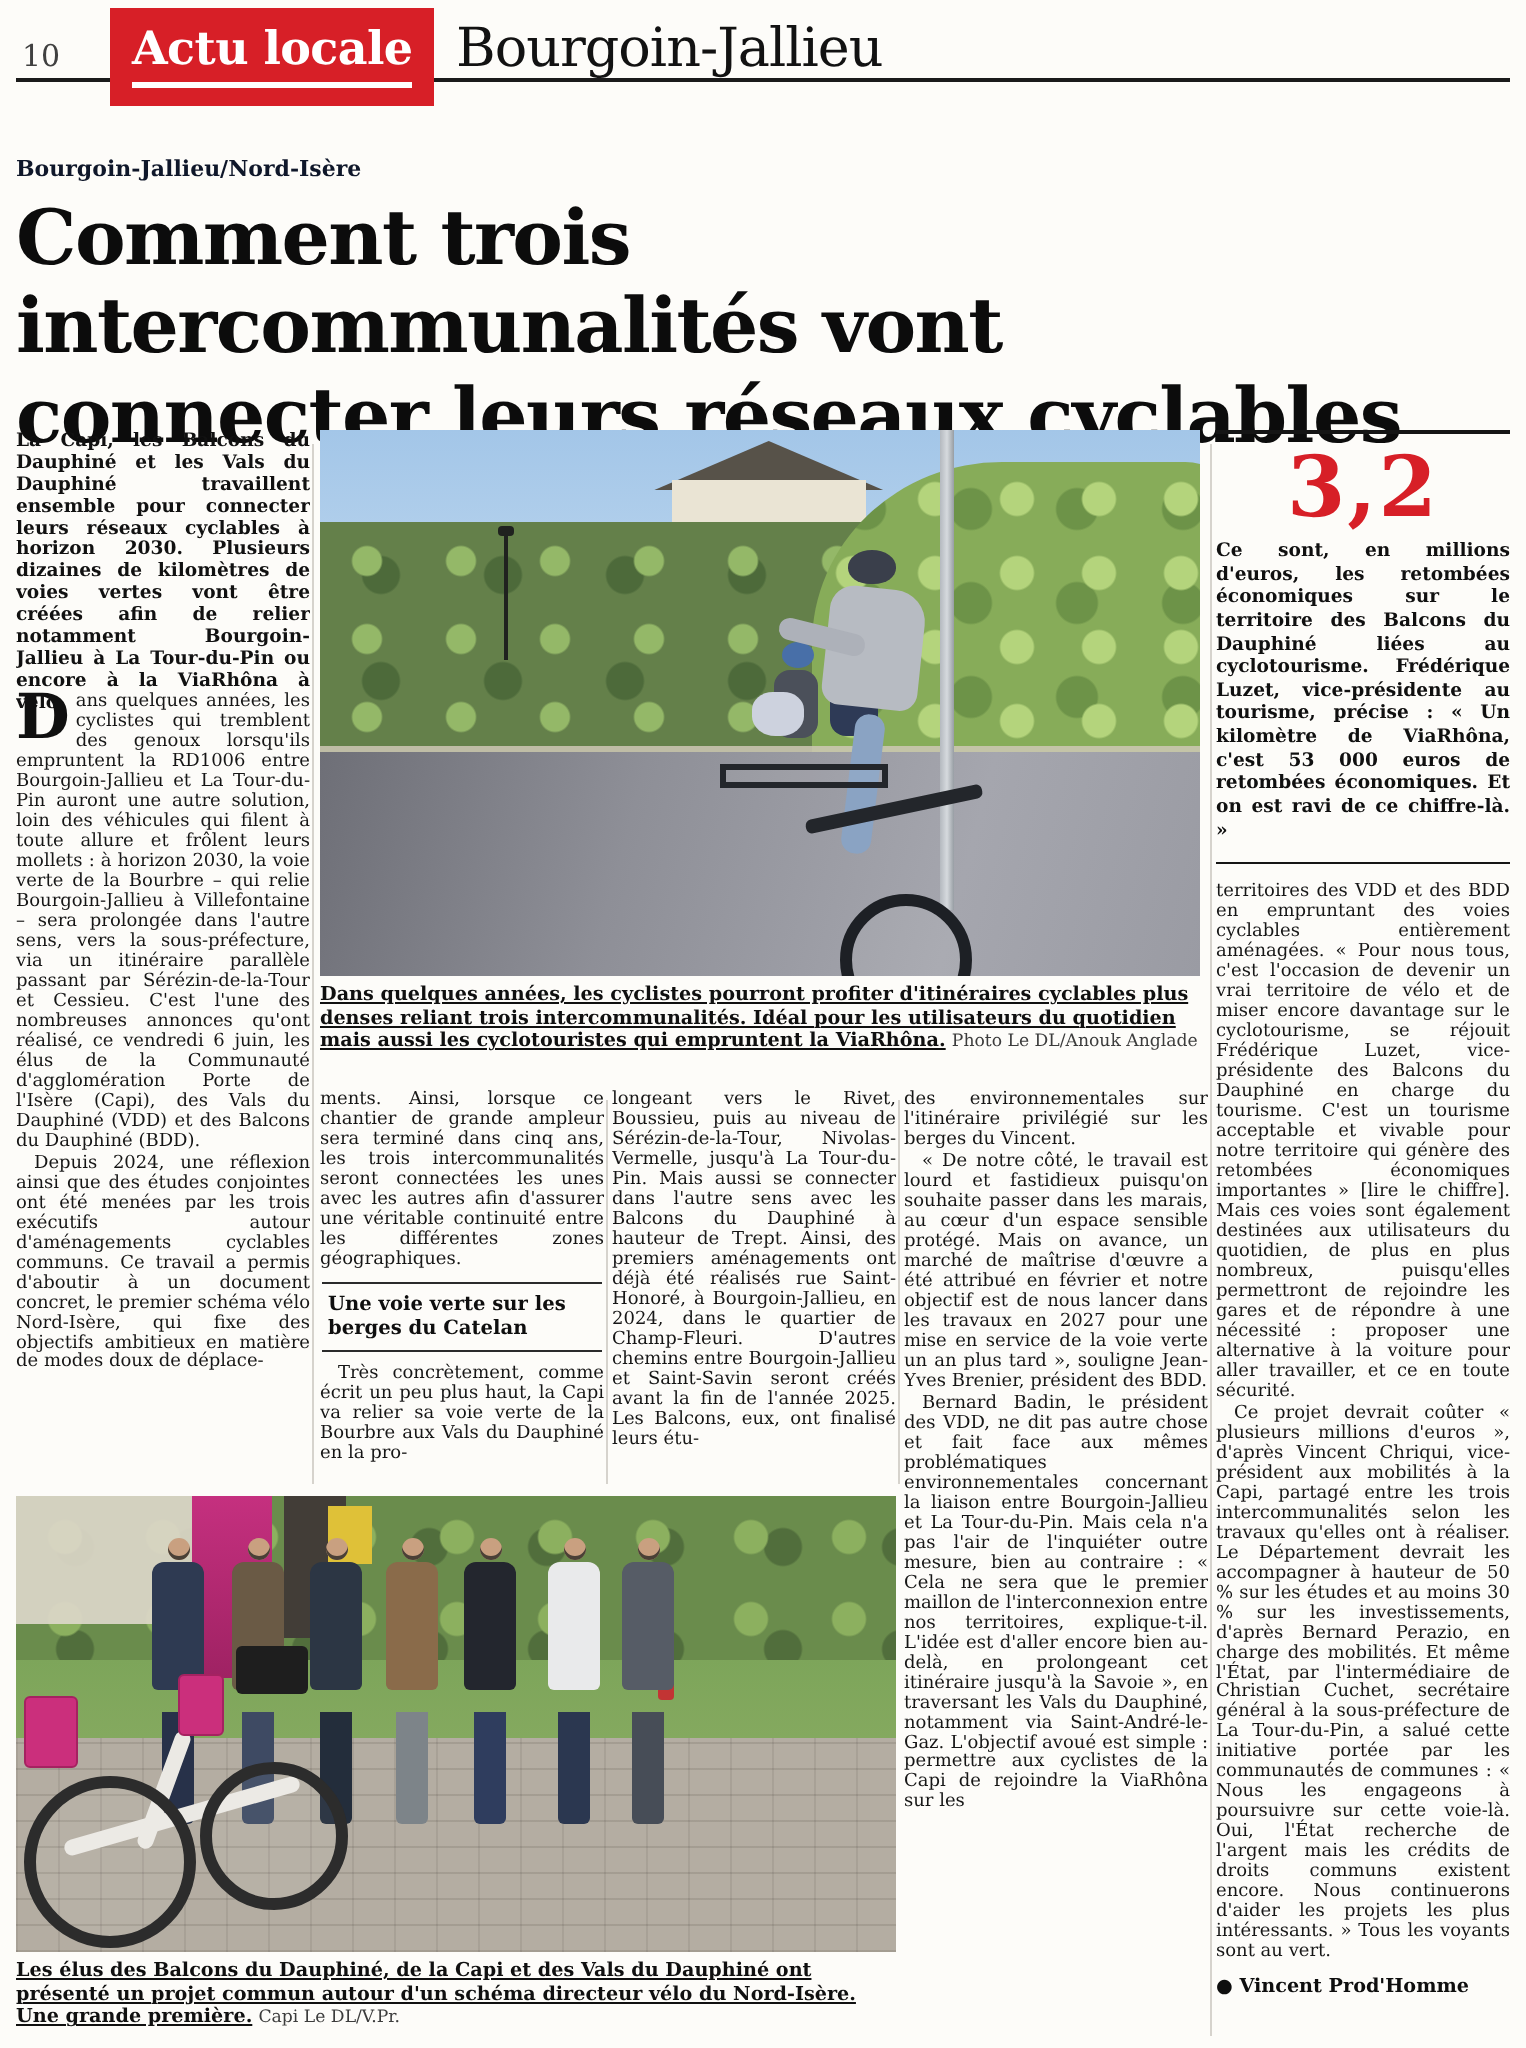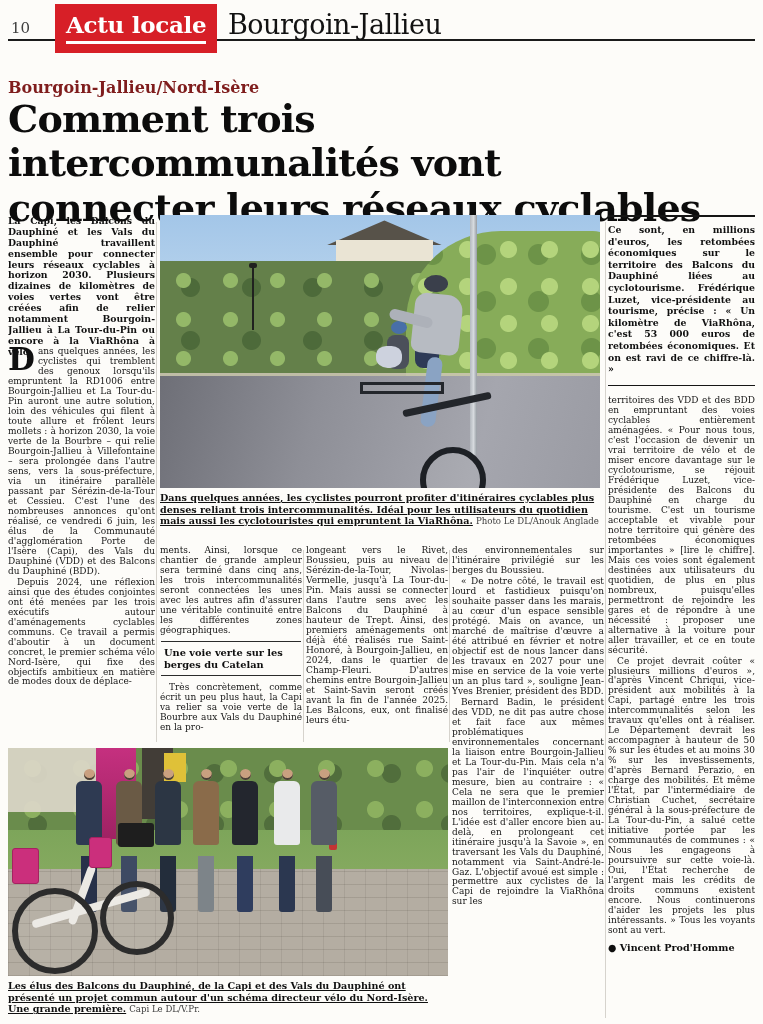--- a/index.html
+++ b/index.html
@@ -12,21 +12,21 @@
   
   .pagenum { position:absolute; left:11px; top:19px; font-size:15px; color:#404040; }
   .header-rule { position:absolute; left:8px; top:39px; width:747px; height:2px; background:#1b1b1b; }
   .section-box { position:absolute; left:55px; top:4px; background:#d71f27; padding:7px 11px 9px; z-index:2; }
   .section-box span { color:#fff; font-weight:bold; font-size:23px; letter-spacing:-0.3px;
     border-bottom:3px solid #fff; padding-bottom:3px; display:inline-block; }
   .locality { position:absolute; left:228px; top:9px; font-size:27px; letter-spacing:-0.5px; color:#121212; }
   .masthead { position:absolute; right:9px; top:8px; text-align:right; line-height:1.25; }
   .masthead .pub { font-style:italic; font-weight:bold; font-size:10.5px; color:#222; }
   .masthead .date { font-weight:bold; font-size:11.5px; color:#111; }
-  .kicker { position:absolute; left:8px; top:78px; font-weight:bold; font-size:16px; color:#7f1d1d; }
+  .kicker { position:absolute; left:8px; top:78px; font-weight:bold; font-size:11px; color:#0f172a; }
   .headline { position:absolute; left:8px; top:97px; width:700px; font-weight:bold;
     font-size:38px; line-height:1.17; letter-spacing:-0.8px; color:#0c0c0c; }
   
   .col { position:absolute; overflow:hidden; }
   .col-lead { left:8px; top:216px; width:147px; }
   .lead { font-size:9.3px; font-weight:bold; line-height:1.17; text-align:justify; color:#111; }
   .left-body { left:8px; top:346px; width:147px; height:397px; }
   .bodytext { font-size:9px; line-height:1.11; text-align:justify; color:#161616; }
   .bodytext + .bodytext { text-indent:9px; margin-top:1px; }
   .indent { text-indent:9px; }
@@ -175,27 +175,28 @@
 
   <div class="col mid1">
     <p class="bodytext">ments. Ainsi, lorsque ce chantier de grande ampleur sera terminé dans cinq ans, les trois intercommunalités seront connectées les unes avec les autres afin d'assurer une véritable continuité entre les différentes zones géographiques.</p>
     <h2 class="subhead">Une voie verte sur les berges du Catelan</h2>
     <p class="bodytext indent">Très concrètement, comme écrit un peu plus haut, la Capi va relier sa voie verte de la Bourbre aux Vals du Dauphiné en la pro-</p>
   </div>
   <div class="col mid2">
     <p class="bodytext">longeant vers le Rivet, Boussieu, puis au niveau de Sérézin-de-la-Tour, Nivolas-Vermelle, jusqu'à La Tour-du-Pin. Mais aussi se connecter dans l'autre sens avec les Balcons du Dauphiné à hauteur de Trept. Ainsi, des premiers aménagements ont déjà été réalisés rue Saint-Honoré, à Bourgoin-Jallieu, en 2024, dans le quartier de Champ-Fleuri. D'autres chemins entre Bourgoin-Jallieu et Saint-Savin seront créés avant la fin de l'année 2025. Les Balcons, eux, ont finalisé leurs étu-</p>
   </div>
   <div class="col mid3">
-    <p class="bodytext">des environnementales sur l'itinéraire privilégié sur les berges du Boussieu.</p>
+    <p class="bodytext">des environnementales sur l'itinéraire privilégié sur les berges du Vincent.</p>
     <p class="bodytext">« De notre côté, le travail est lourd et fastidieux puisqu'on souhaite passer dans les marais, au cœur d'un espace sensible protégé. Mais on avance, un marché de maîtrise d'œuvre a été attribué en février et notre objectif est de nous lancer dans les travaux en 2027 pour une mise en service de la voie verte un an plus tard », souligne Jean-Yves Brenier, président des BDD.</p>
     <p class="bodytext indent">Bernard Badin, le président des VDD, ne dit pas autre chose et fait face aux mêmes problématiques environnementales concernant la liaison entre Bourgoin-Jallieu et La Tour-du-Pin. Mais cela n'a pas l'air de l'inquiéter outre mesure, bien au contraire : « Cela ne sera que le premier maillon de l'interconnexion entre nos territoires, explique-t-il. L'idée est d'aller encore bien au-delà, en prolongeant cet itinéraire jusqu'à la Savoie », en traversant les Vals du Dauphiné, notamment via Saint-André-le-Gaz. L'objectif avoué est simple : permettre aux cyclistes de la Capi de rejoindre la ViaRhôna sur les</p>
   </div>
 
   <div class="col rail">
     <div class="figure-block">
+      <div class="figure-value">3,2</div>
       <p class="figure-text">Ce sont, en millions d'euros, les retombées économiques sur le territoire des Balcons du Dauphiné liées au cyclotourisme. Frédérique Luzet, vice-présidente au tourisme, précise : « Un kilomètre de ViaRhôna, c'est 53 000 euros de retombées économiques. Et on est ravi de ce chiffre-là. »</p>
     </div>
     <p class="bodytext">territoires des VDD et des BDD en empruntant des voies cyclables entièrement aménagées. « Pour nous tous, c'est l'occasion de devenir un vrai territoire de vélo et de miser encore davantage sur le cyclotourisme, se réjouit Frédérique Luzet, vice-présidente des Balcons du Dauphiné en charge du tourisme. C'est un tourisme acceptable et vivable pour notre territoire qui génère des retombées économiques importantes » [lire le chiffre]. Mais ces voies sont également destinées aux utilisateurs du quotidien, de plus en plus nombreux, puisqu'elles permettront de rejoindre les gares et de répondre à une nécessité : proposer une alternative à la voiture pour aller travailler, et ce en toute sécurité.</p>
     <p class="bodytext">Ce projet devrait coûter « plusieurs millions d'euros », d'après Vincent Chriqui, vice-président aux mobilités à la Capi, partagé entre les trois intercommunalités selon les travaux qu'elles ont à réaliser. Le Département devrait les accompagner à hauteur de 50 % sur les études et au moins 30 % sur les investissements, d'après Bernard Perazio, en charge des mobilités. Et même l'État, par l'intermédiaire de Christian Cuchet, secrétaire général à la sous-préfecture de La Tour-du-Pin, a salué cette initiative portée par les communautés de communes : « Nous les engageons à poursuivre sur cette voie-là. Oui, l'État recherche de l'argent mais les crédits de droits communs existent encore. Nous continuerons d'aider les projets les plus intéressants. » Tous les voyants sont au vert.</p>
     <p class="byline"><span>●</span> <span>Vincent Prod'Homme</span></p>
   </div>
 
   <div class="photo photo-group">
     <div class="pg-foliage"></div>
     <div class="pg-building"></div>

